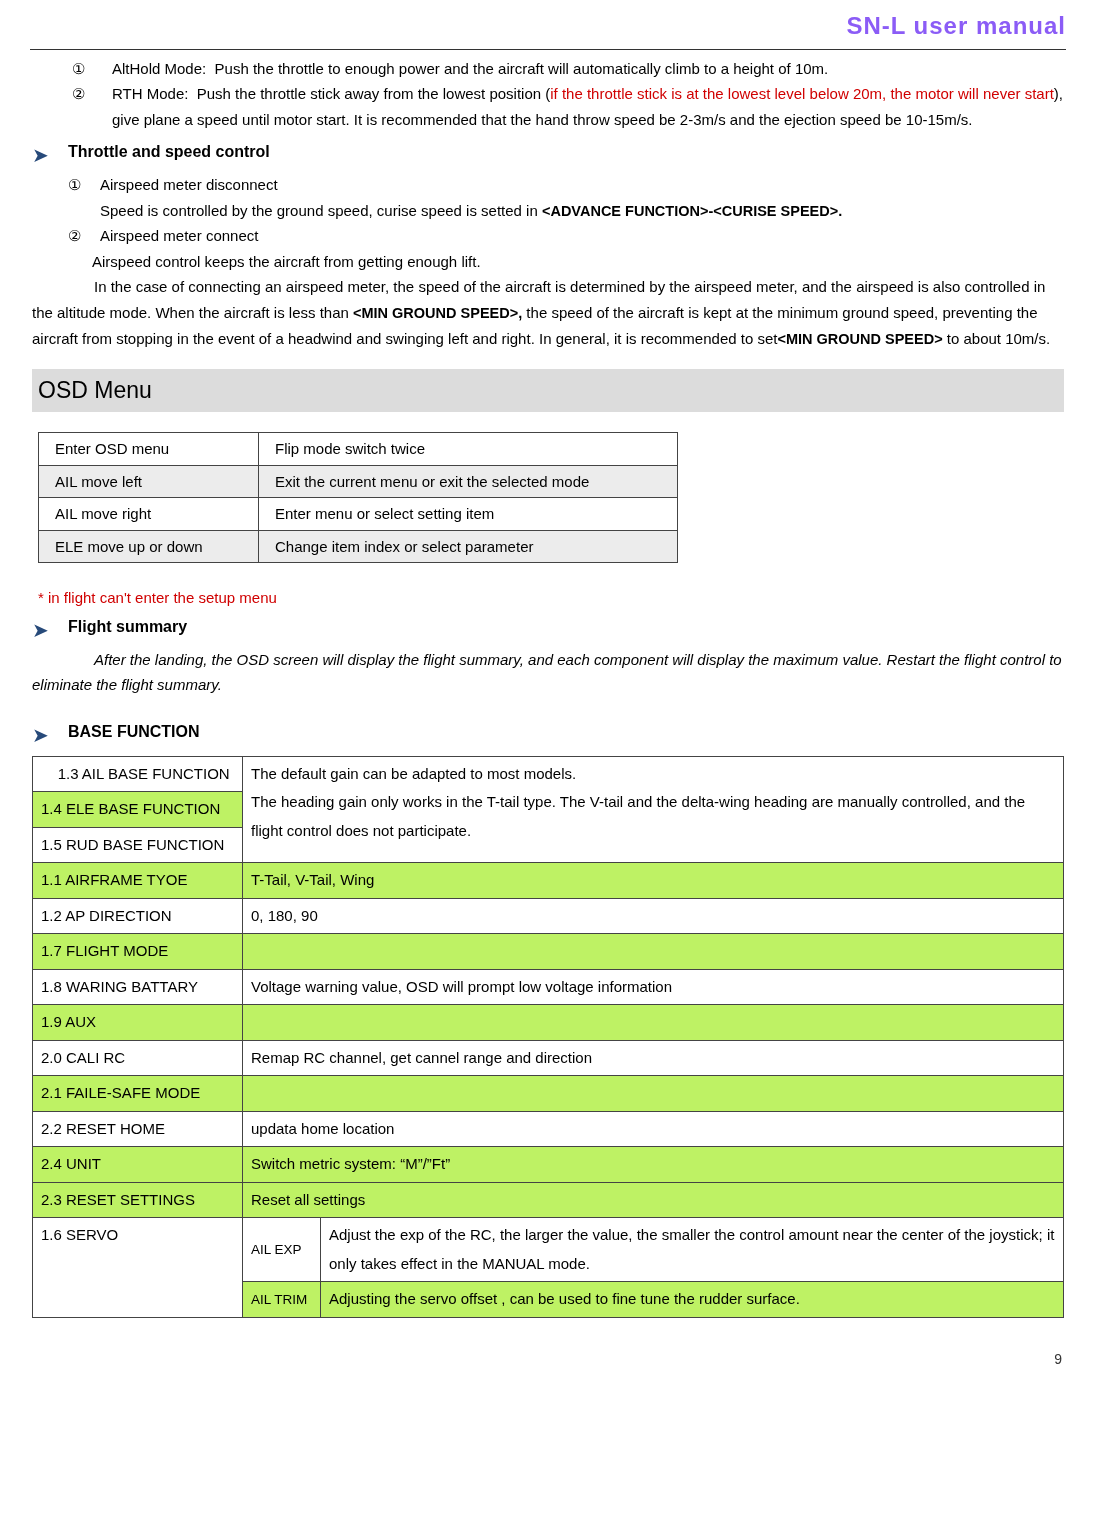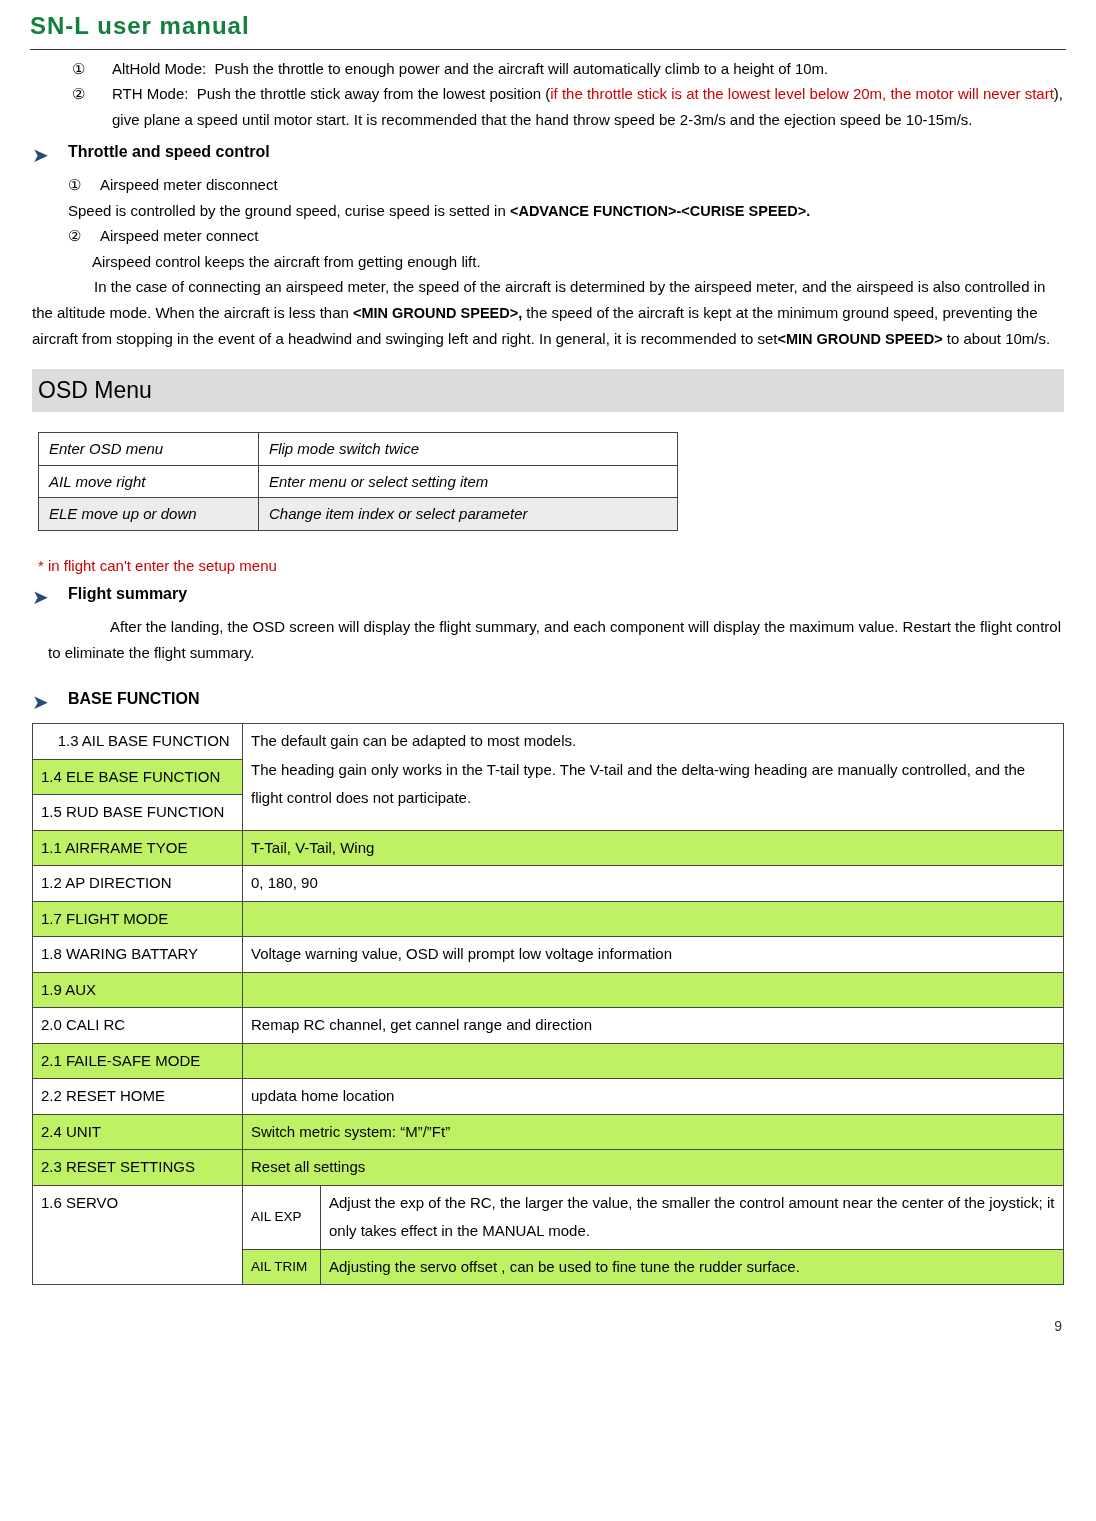--- a/index.html
+++ b/index.html
@@ -7,24 +7,25 @@
     width: 1096px;
     background: #fff;
     font-family: "Segoe UI", Arial, sans-serif;
     font-size: 15px;
     color: #000;
     line-height: 1.7;
     padding: 0 30px 30px 30px;
     position: relative;
   }
   .header-title {
-    color: #15803d;
+    color: #8b5cf6;
     font-family: "Arial Narrow", Arial, sans-serif;
     font-weight: bold;
     font-size: 24px;
+    text-align: right;
     padding: 6px 0 2px 0;
     letter-spacing: 1px;
   }
   hr.header-line { border: none; border-top: 1.5px solid #333; margin-bottom: 6px; }
   .content { padding: 0 2px; }
   .circled { font-family: Arial, sans-serif; }
   .numbered-list { margin-left: 40px; }
   .numbered-row { display: flex; gap: 18px; margin-bottom: 0; }
   .numbered-row .num { flex: 0 0 22px; }
   .numbered-row .text { flex: 1; }
@@ -48,25 +49,24 @@
     font-size: 23px;
     padding: 2px 6px;
     margin-top: 18px;
     margin-bottom: 20px;
     width: 100%;
   }
   table { border-collapse: collapse; }
   table.osd-table { width: 640px; margin-left: 6px; }
   table.osd-table td {
     border: 1px solid #444;
-    padding: 3px 10px;
+    padding: 3px 16px;
     font-size: 15px;
     vertical-align: middle;
     height: 28px;
-    font-style: italic;
   }
   table.osd-table tr.shaded td { background: #ececec; }
   table.osd-table td.col1 { width: 220px; }
   .note-red { color: #d00000; margin-top: 22px; margin-left: 6px; }
   table.base-table { width: 100%; margin-top: 4px; }
   table.base-table td {
     border: 1px solid #444;
     padding: 3px 8px;
     font-size: 15px;
     vertical-align: top;
@@ -113,21 +113,21 @@
   <div class="section-row">
     <span class="chevron">➤</span>
     <span class="section-title">Throttle and speed control</span>
   </div>
 
   <div class="sub-indent">
     <div class="sub-num-row">
       <span class="num circled">①</span>
       <span class="text">Airspeed meter disconnect</span>
     </div>
-    <div style="">
+    <div style="margin-left:32px;">
       <span>Speed is controlled by the ground speed, curise speed is setted in </span><span class="semib">&lt;ADVANCE FUNCTION&gt;-&lt;CURISE SPEED&gt;.</span>
     </div>
 
     <div class="sub-num-row">
       <span class="num circled">②</span>
       <span class="text">Airspeed meter connect</span>
     </div>
     <div style="margin-left:24px;">Airspeed control keeps the aircraft from getting enough lift.</div>
   </div>
 
@@ -136,38 +136,42 @@
   </div>
 
   <div class="osd-heading">OSD Menu</div>
 
   <table class="osd-table">
     <tbody>
         <tr>
       <td class="col1">Enter OSD menu</td>
       <td>Flip mode switch twice</td>
     </tr>
+    <tr class="shaded">
+      <td class="col1">AIL move left</td>
+      <td>Exit the current menu or exit the selected mode</td>
+    </tr>
     <tr>
       <td class="col1">AIL move right</td>
       <td>Enter menu or select setting item</td>
     </tr>
     <tr class="shaded">
       <td class="col1">ELE move up or down</td>
       <td>Change item index or select parameter</td>
     </tr>
   </tbody>
     </table>
 
   <div class="note-red">* in flight can't enter the setup menu</div>
 
   <div class="section-row" style="margin-top:2px;">
     <span class="chevron">➤</span>
     <span class="section-title">Flight summary</span>
   </div>
-  <div style="margin-left:16px; text-indent:62px; margin-bottom:20px;">After the landing, the OSD screen will display the flight summary, and each component will display the maximum value. Restart the flight control to eliminate the flight summary.</div>
+  <div style="margin-left:0; text-indent:62px; margin-bottom:20px;font-style:italic;">After the landing, the OSD screen will display the flight summary, and each component will display the maximum value. Restart the flight control to eliminate the flight summary.</div>
 
   <div class="section-row" style="margin-top:10px;">
     <span class="chevron">➤</span>
     <span class="section-title">BASE FUNCTION</span>
   </div>
 
   <table class="base-table">
     <tbody>
         <tr>
       <td class="c1">&nbsp;&nbsp;&nbsp;&nbsp;<span>1.3 AIL BASE FUNCTION</span></td>

